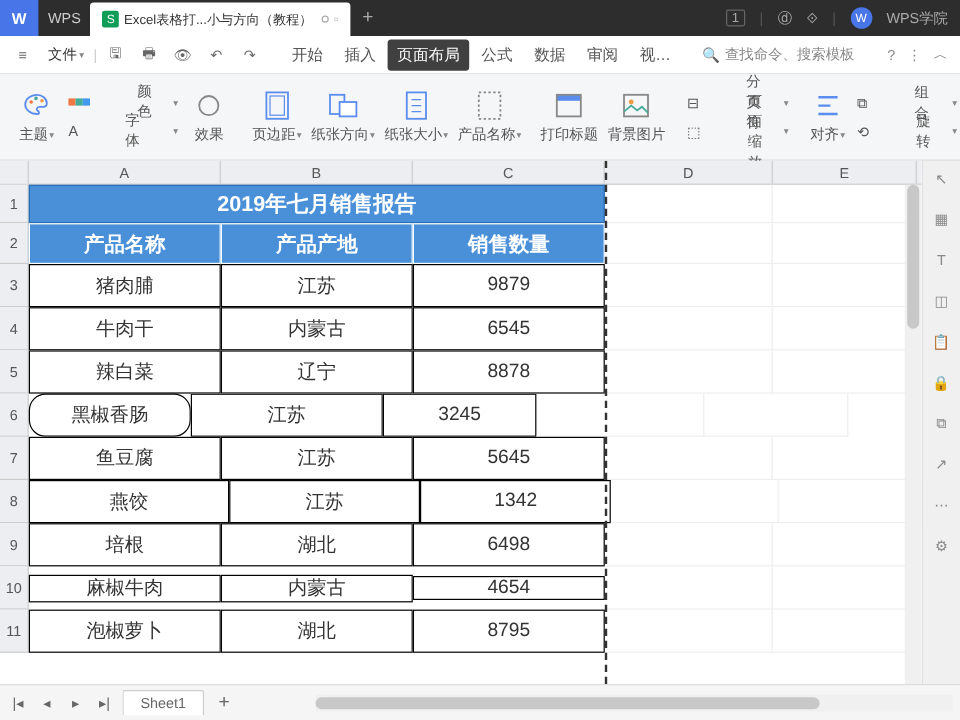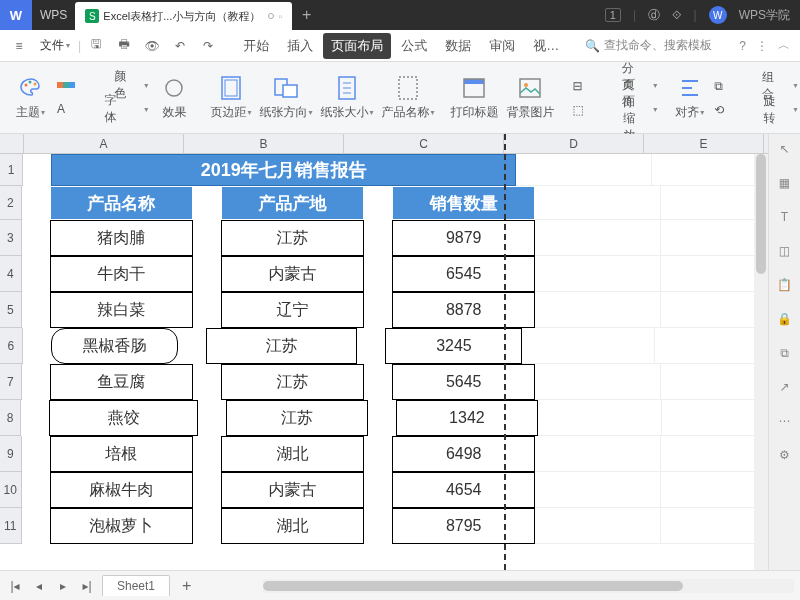--- a/index.html
+++ b/index.html
@@ -44,21 +44,21 @@
 
 
 .gridwrap { position:relative; height:436px; display:flex; }
 .grid { flex:1; overflow:hidden; position:relative; background:#fff; }
 .colhdr { display:flex; height:20px; background:#eceef1; border-bottom:1px solid #ccc; }
 .colhdr .corner { width:24px; border-right:1px solid #ccc; background:#eceef1; }
 .colhdr .ch { text-align:center; font-size:12px; color:#555; border-right:1px solid #ccc; line-height:20px; }
 .rows { position:relative; }
 .row { display:flex; }
 .rh { width:24px; background:#eceef1; border-right:1px solid #ccc; border-bottom:1px solid #ccc; text-align:center; font-size:12px; color:#555; display:flex; align-items:center; justify-content:center; }
-.cell { border-right:1px solid #e8e8e8; border-bottom:1px solid #e8e8e8; display:flex; align-items:center; justify-content:center;margin-left:28px; }
+.cell { border-right:1px solid #e8e8e8; border-bottom:1px solid #e8e8e8; display:flex; align-items:center; justify-content:center; }
 .title-row .cell { background:#4a90d9; color:#fff; font-weight:bold; font-size:18px; border:1px solid #2a6db2; }
 .hdr-row .cell { background:#4a90d9; color:#fff; font-weight:bold; font-size:17px; border:1px solid #fff; }
 .data-row .cell { font-size:16px; border:1.5px solid #000; background:#fff; }
 .empty-cell { border-right:1px solid #eee; border-bottom:1px solid #eee; }
 .pagebreak { position:absolute; top:0; bottom:0; border-right:2px dashed #333; }
 
 .sidepanel { width:32px; background:#f0f0f0; border-left:1px solid #ddd; display:flex; flex-direction:column; align-items:center; padding-top:6px; gap:16px; color:#888; }
 .sidepanel .sp { width:18px; height:18px; display:flex; align-items:center; justify-content:center; }
 
 .sheetbar { height:30px; background:#f5f5f5; border-top:1px solid #ddd; display:flex; align-items:center; padding:0 6px; gap:6px; color:#666; }
@@ -316,21 +316,21 @@
           <div class="cell" style="width: 160px;">辣白菜</div>
           <div class="cell" style="width: 160px;">辽宁</div>
           <div class="cell" style="width: 160px;">8878</div>
           <div class="empty-cell" style="width: 140px; height: 36px;"></div>
           <div class="empty-cell" style="width: 120px; height: 36px;"></div>
         </div>
         <div class="row data-row" style="height: 36px;">
           <div class="rh" style="height: 36px;">6</div>
           <div class="cell" style="width: 135px; border-radius: 14px;">黑椒香肠</div>
           <div class="cell" style="width: 160px;">江苏</div>
-          <div class="cell" style="width: 145px;">3245</div>
+          <div class="cell" style="width: 128px;">3245</div>
           <div class="empty-cell" style="width: 140px; height: 36px;"></div>
           <div class="empty-cell" style="width: 120px; height: 36px;"></div>
         </div>
         <div class="row data-row" style="height: 36px;">
           <div class="rh" style="height: 36px;">7</div>
           <div class="cell" style="width: 160px;">鱼豆腐</div>
           <div class="cell" style="width: 160px;">江苏</div>
           <div class="cell" style="width: 160px;">5645</div>
           <div class="empty-cell" style="width: 140px; height: 36px;"></div>
           <div class="empty-cell" style="width: 120px; height: 36px;"></div>
@@ -344,21 +344,21 @@
           <div class="empty-cell" style="width: 120px; height: 36px;"></div>
         </div>
         <div class="row data-row" style="height: 36px;">
           <div class="rh" style="height: 36px;">9</div>
           <div class="cell" style="width: 160px;">培根</div>
           <div class="cell" style="width: 160px;">湖北</div>
           <div class="cell" style="width: 160px;">6498</div>
           <div class="empty-cell" style="width: 140px; height: 36px;"></div>
           <div class="empty-cell" style="width: 120px; height: 36px;"></div>
         </div>
-        <div class="row data-row" style="height: 36px;">
+        <div class="row data-row" style="height: 36px; align-items: center;">
           <div class="rh" style="height: 36px;">10</div>
           <div class="cell" style="width: 160px;">麻椒牛肉</div>
           <div class="cell" style="width: 160px;">内蒙古</div>
           <div class="cell" style="width: 160px;">4654</div>
           <div class="empty-cell" style="width: 140px; height: 36px;"></div>
           <div class="empty-cell" style="width: 120px; height: 36px;"></div>
         </div>
         <div class="row data-row" style="height: 36px;">
           <div class="rh" style="height: 36px;">11</div>
           <div class="cell" style="width: 160px;">泡椒萝卜</div>

